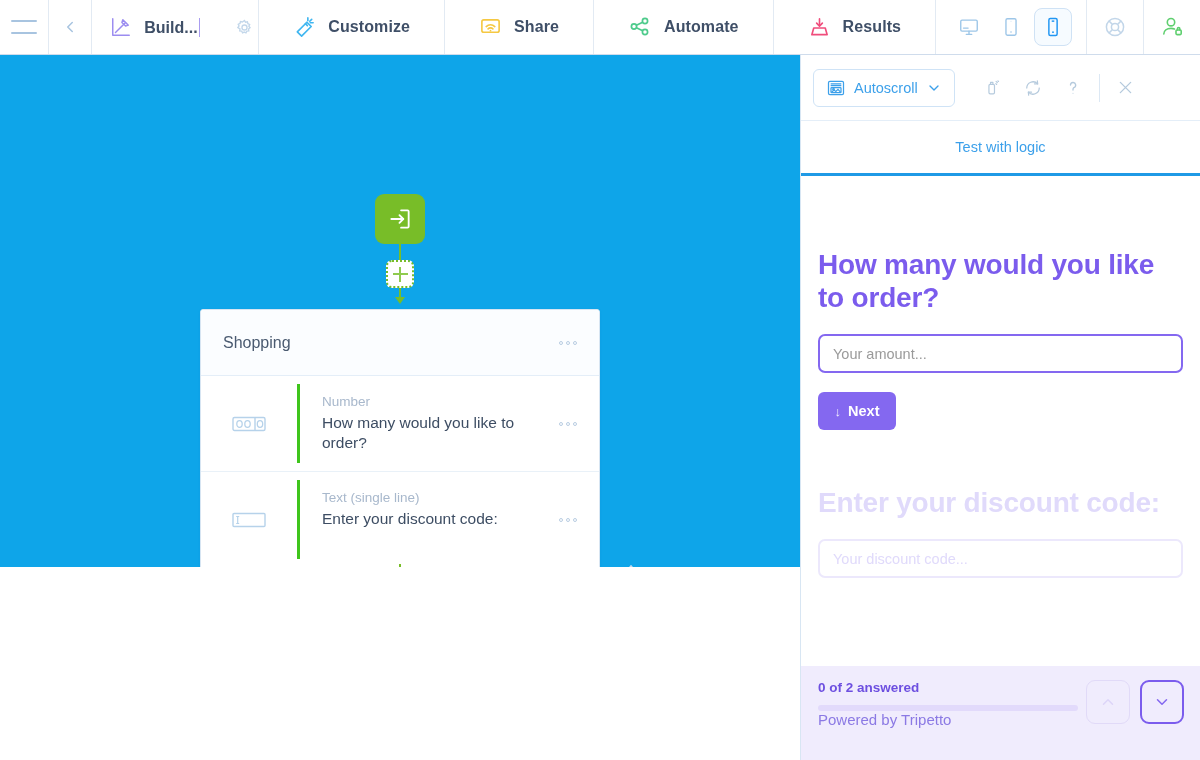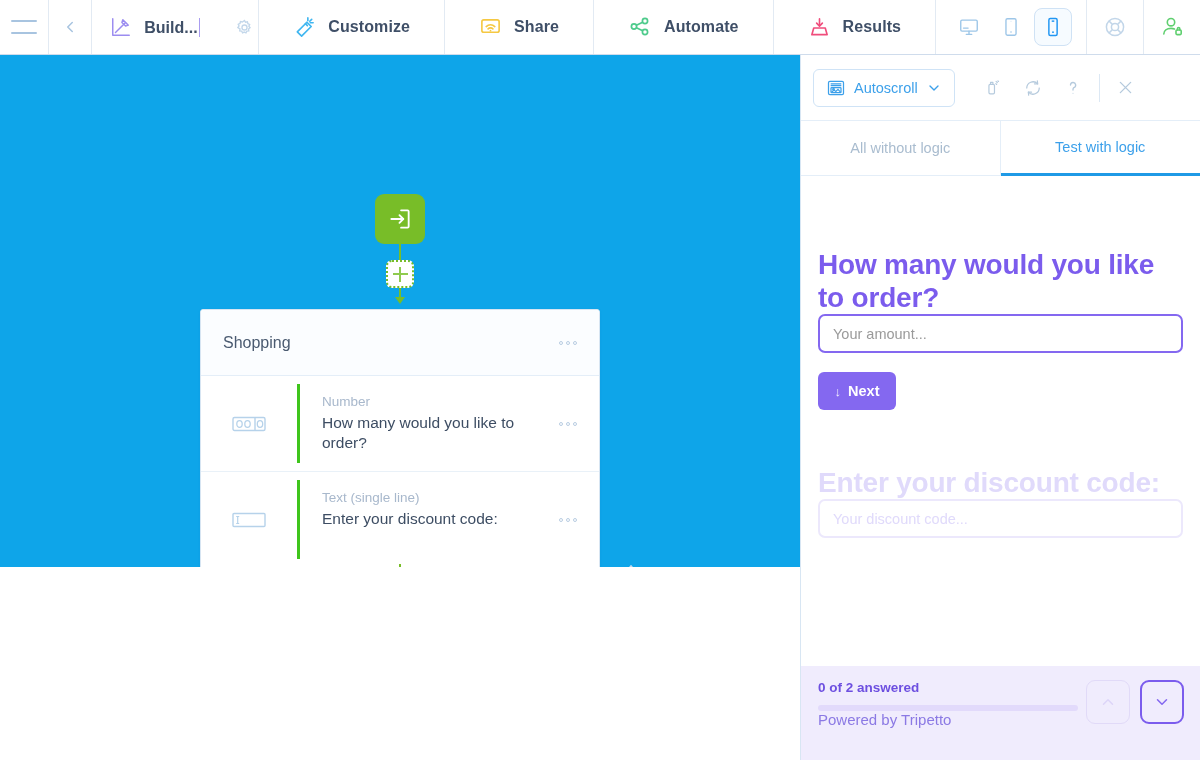--- a/index.html
+++ b/index.html
@@ -318,20 +318,21 @@
   }
   .q-block { padding: 0 17px; }
   .q-title {
     font-size: 28px;
     line-height: 33px;
     font-weight: 700;
     color: #7b5ced;
     letter-spacing: -0.2px;
   }
   .q-input {
+    margin-top: 20px;
     height: 39px;
     border: 2px solid #8468f0;
     border-radius: 7px;
     display: flex; align-items: center;
     padding: 0 13px;
     box-sizing: border-box;
     background: #fff;
   }
   .q-input .ph {
     font-size: 14.5px;
@@ -650,23 +651,20 @@
       </span>
       <span class="tool-sep"></span>
       <span class="tool-icon">
         <svg width="19" height="19" viewBox="0 0 24 24" fill="none" stroke="#b5cadd" stroke-width="1.7" stroke-linecap="round">
           <path d="M5.5 5.5l13 13M18.5 5.5l-13 13"></path>
         </svg>
       </span>
     </div>
 
     <div class="tabs">
-      <div class="tab">
-        <span>All without logic</span>
-      </div>
       <div class="tab active">
         <span>Test with logic</span>
       </div>
     </div>
 
     <div class="form-area">
 
       <div class="q-block" style="padding-top:72px;">
         <div class="q-title">How many would you like to order?</div>
         <div class="q-input">

